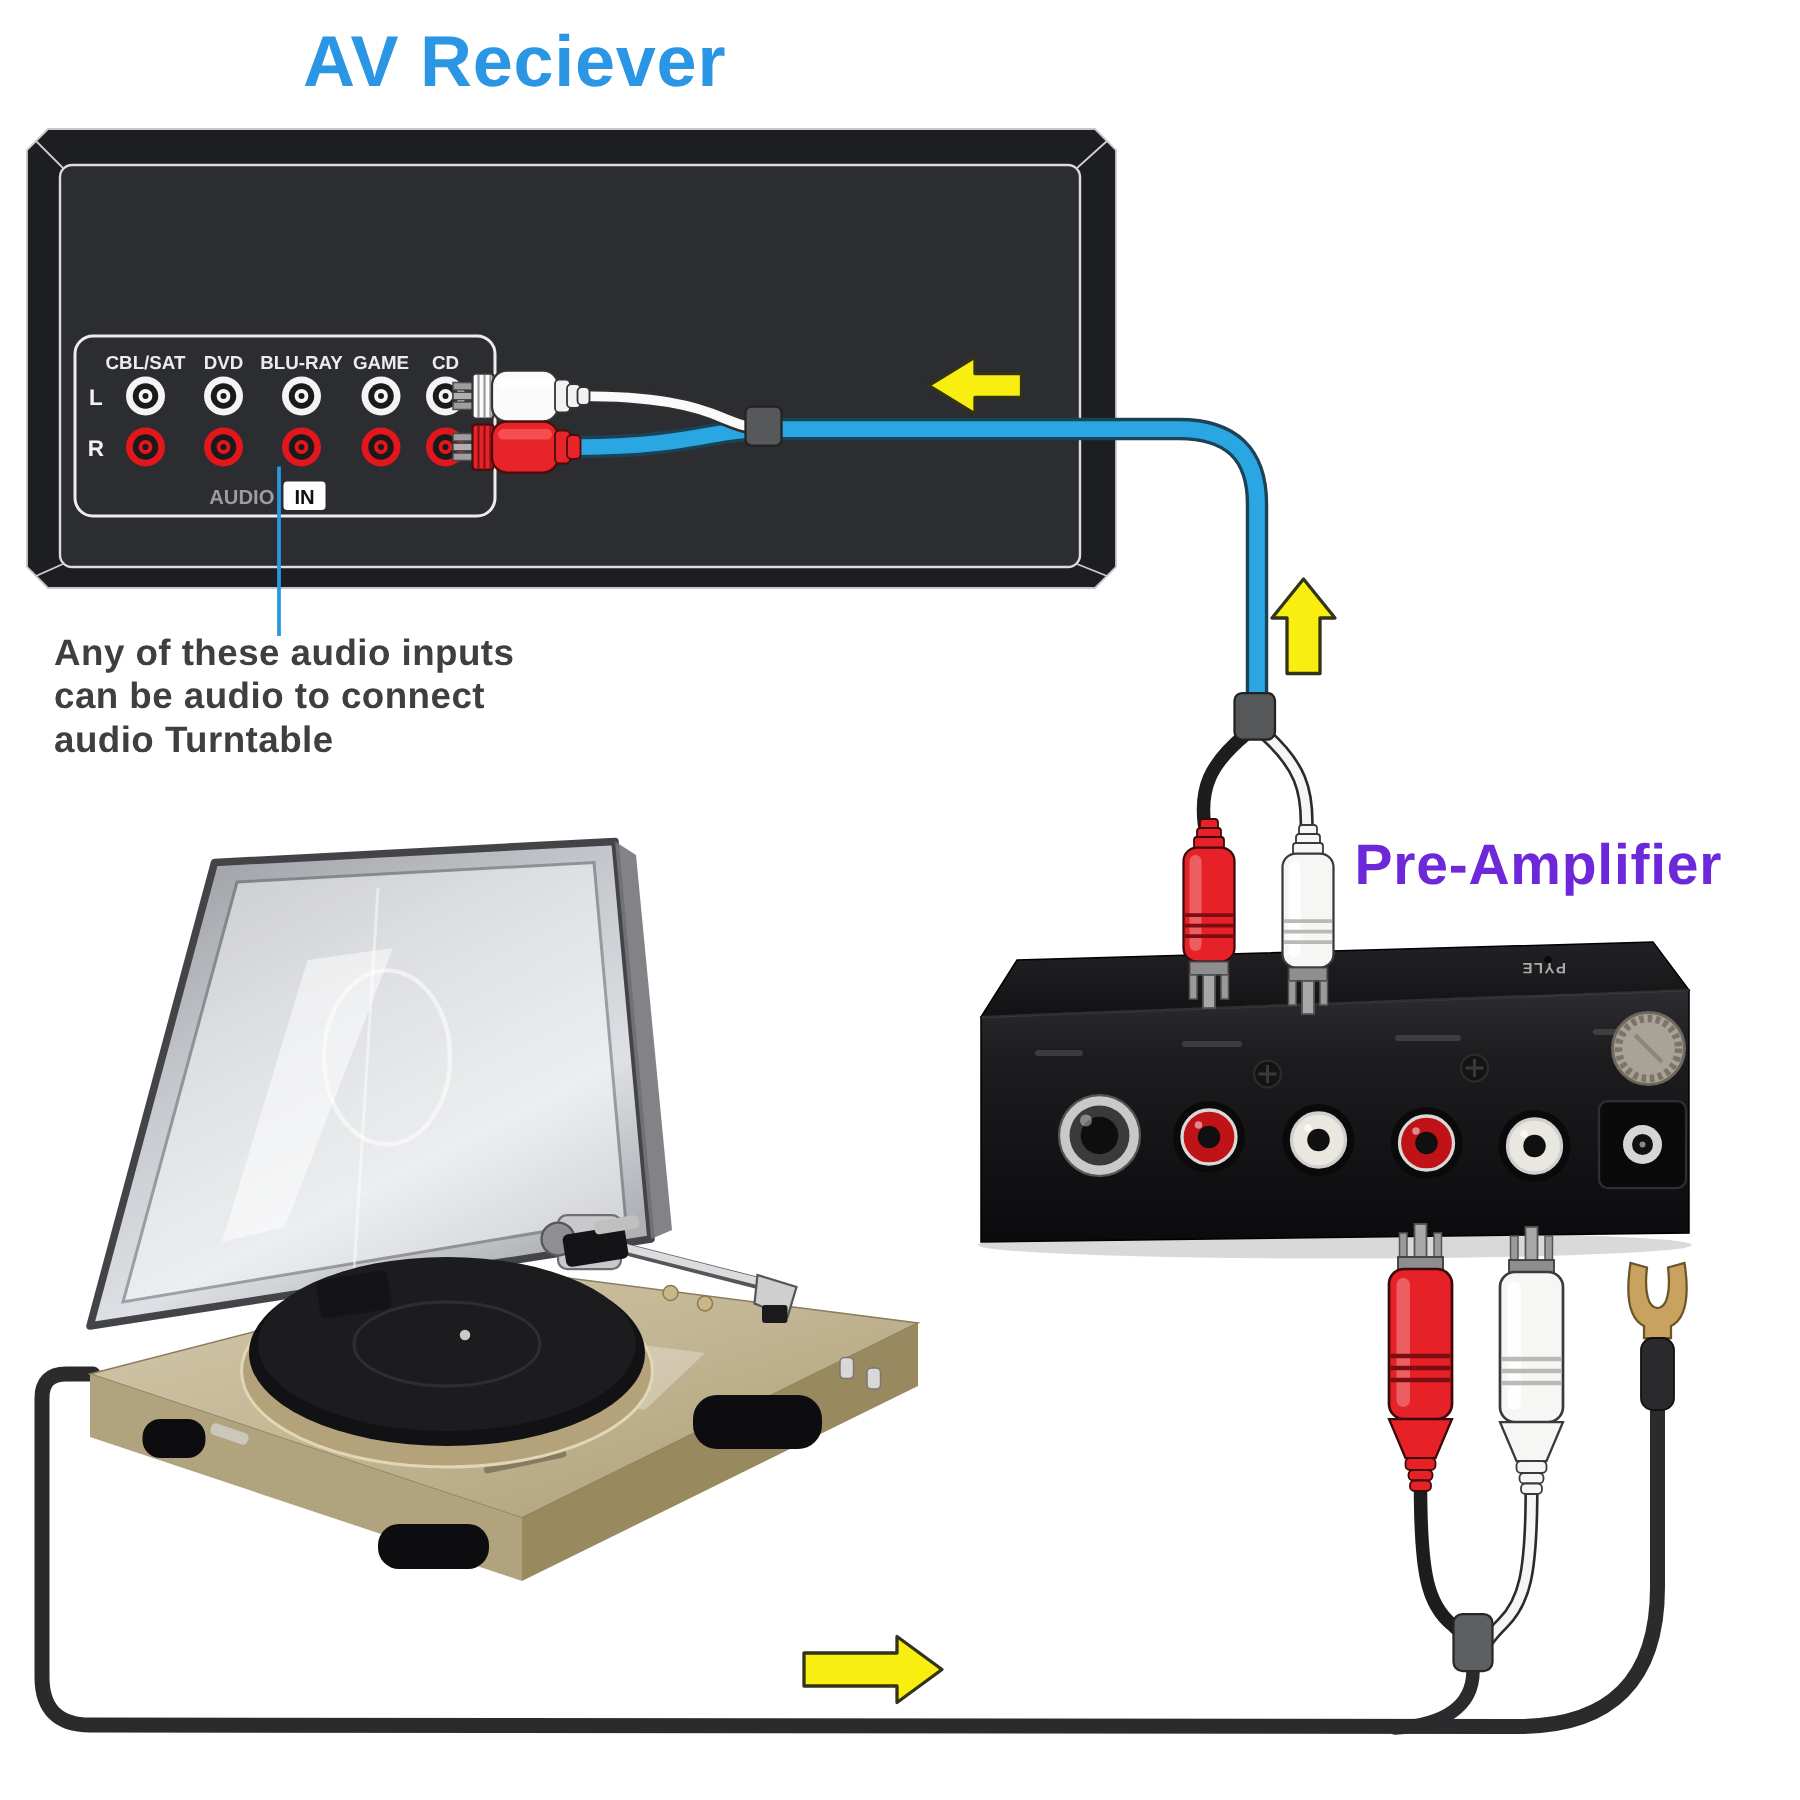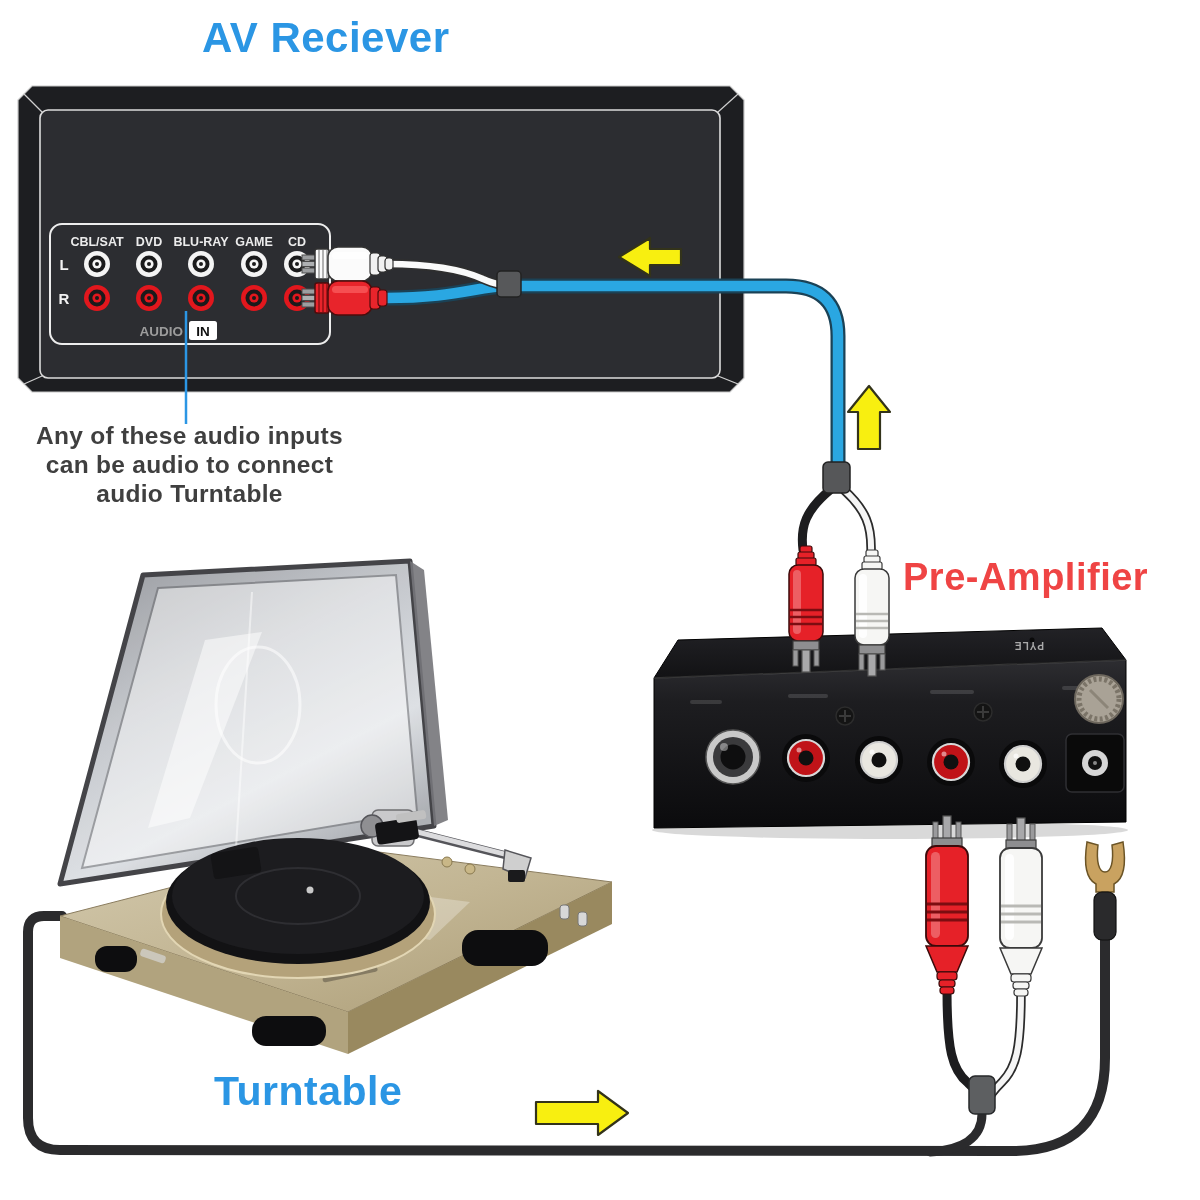--- a/index.html
+++ b/index.html
@@ -1,20 +1,20 @@
 <!DOCTYPE html>
 <html><head>
 <meta charset="utf-8">
 <style>
   html,body{margin:0;padding:0;background:#fff;}
   .canvas{position:relative;width:1200px;height:1200px;background:#ffffff;overflow:hidden;
           font-family:"Liberation Sans",sans-serif;}
   .canvas > svg{position:absolute;left:0;top:0;}
   .lbl{position:absolute;font-weight:bold;letter-spacing:.5px;white-space:nowrap;}
-  .lbl.av{left:202px;top:14px;font-size:42px;}
+  .lbl.av{left:202px;top:14px;font-size:48px;}
   .lbl.pre{left:903px;top:556px;font-size:38px;}
   .lbl.tt{left:214px;top:1068px;font-size:41px;}
   .note{position:absolute;left:36px;top:421px;font-weight:bold;font-size:24.5px;
         line-height:29px;letter-spacing:.3px;}
   svg text{font-family:"Liberation Sans",sans-serif;}
   .pl{font-weight:bold;font-size:12.5px;fill:#ececec;}
   .lr{font-weight:bold;font-size:15px;fill:#f2f2f2;}
   .audio{font-weight:bold;font-size:13.5px;fill:#9c9c9c;}
   .in{font-weight:bold;font-size:13.5px;fill:#101010;}
   .brand{font-weight:bold;font-size:10px;fill:#a9a9a9;letter-spacing:1px;}
@@ -342,21 +342,20 @@
   </g>
 
   <g stroke-linejoin="round">
     <polygon points="619,257 650,238 650,249 681,249 681,265 650,265 650,276" fill="#f8ef10" stroke="#33331a" stroke-width="2.2"></polygon>
     <polygon points="869,386 848,412 858,412 858,449 880,449 880,412 890,412" fill="#f8ef10" stroke="#33331a" stroke-width="2.2"></polygon>
     <polygon points="628,1113 598,1091 598,1102 536,1102 536,1124 598,1124 598,1135" fill="#f8ef10" stroke="#33331a" stroke-width="2.2"></polygon>
   </g>
 </svg>
 
 <div class="lbl av" style="color: rgb(43, 150, 228);">AV Reciever</div>
-<div class="lbl pre" style="color: #ef4444;">Pre-Amplifier</div>
-<div class="lbl tt" style="color: rgb(43, 150, 228);">Turntable</div>
-<div class="note" style="color: rgb(63, 63, 63); text-align: center;">
+<div class="lbl pre" style="color: #6d28d9;">Pre-Amplifier</div>
+<div class="note" style="color: rgb(63, 63, 63);">
   <div>Any of these audio inputs</div>
   <div>can be audio to connect</div>
   <div>audio Turntable</div>
 </div>
 
 </div>
 
 </body></html>

